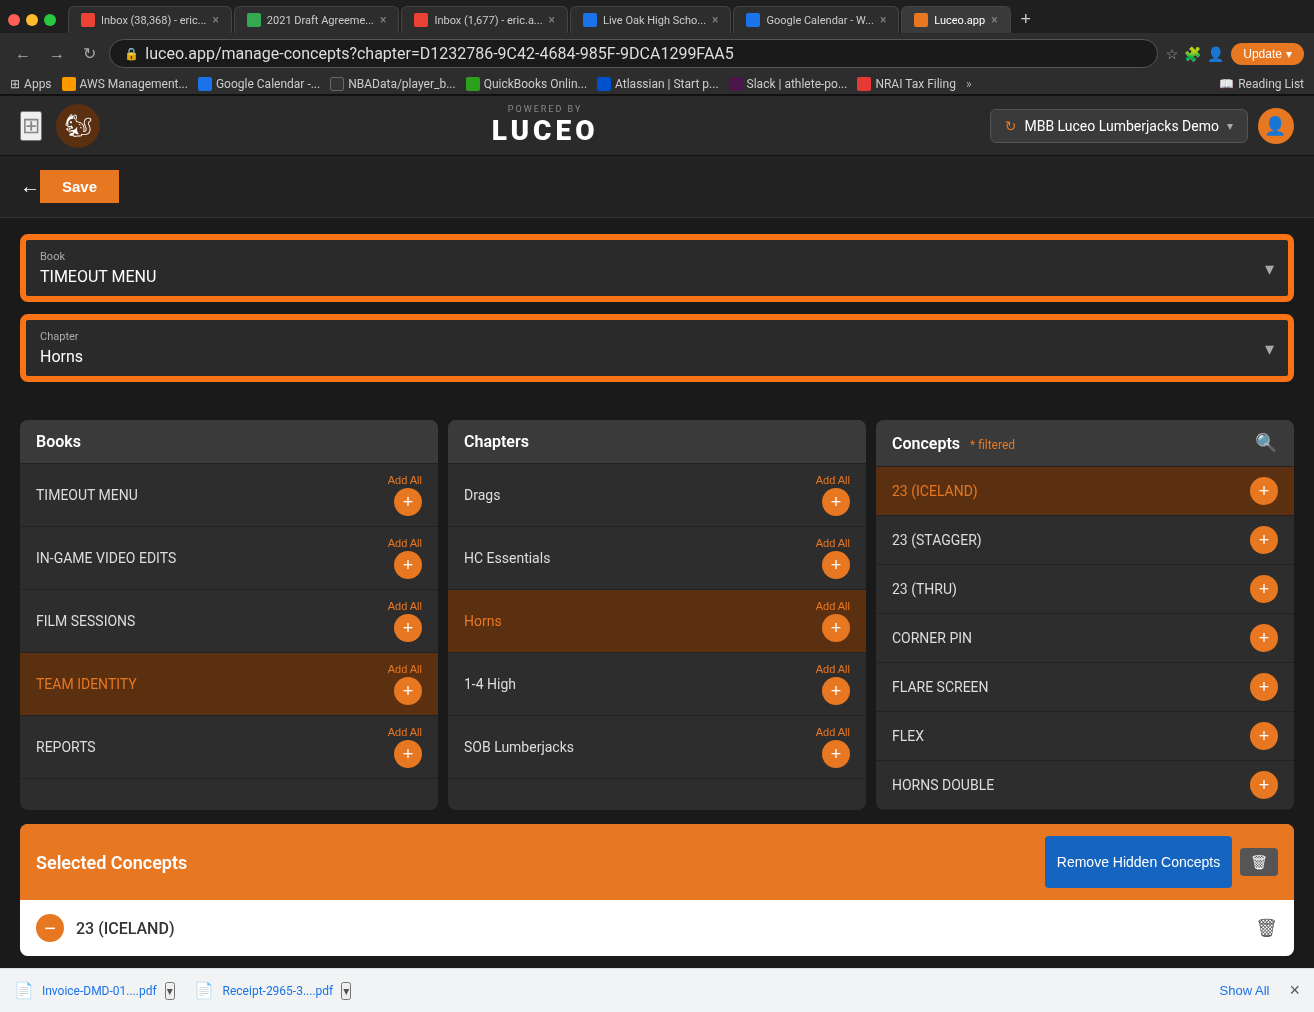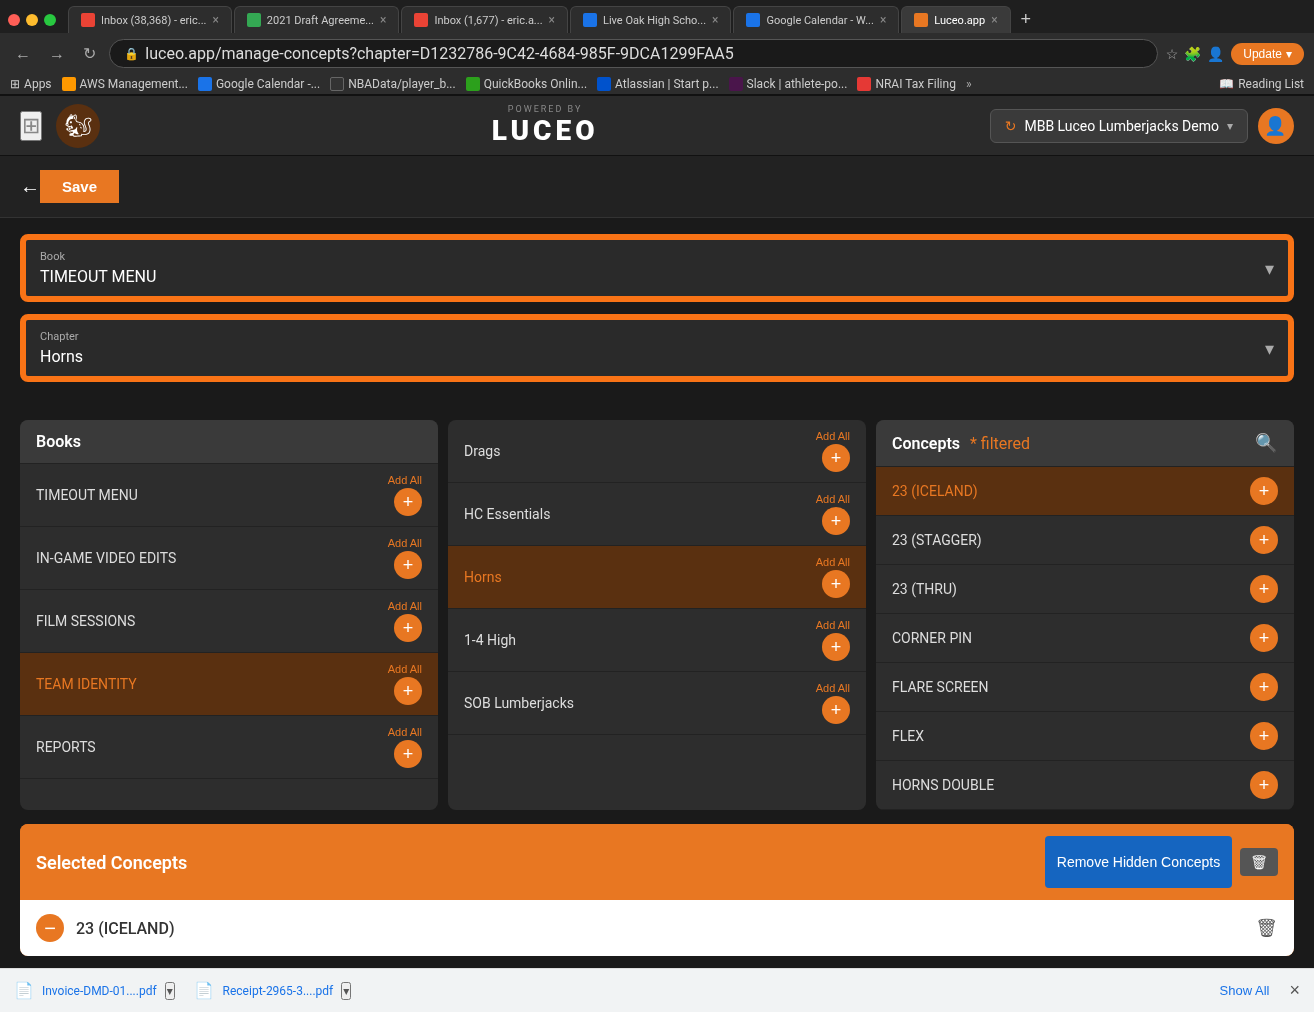--- a/index.html
+++ b/index.html
@@ -134,21 +134,21 @@
     .column-panel {
       flex: 1; background: #2d2d2d; border-radius: 8px;
       overflow: hidden;
     }
     .column-header {
       background: #3a3a3a; padding: 12px 16px;
       display: flex; align-items: center; justify-content: space-between;
       border-bottom: 1px solid #222;
     }
     .column-header-title { font-size: 16px; font-weight: 600; color: #fff; }
-    .column-header-badge { font-size: 16px; color: #e87722; margin-left: 6px; }
+    .column-header-badge { font-size: 12px; color: #e87722; margin-left: 6px; }
     .search-icon-btn { background: none; border: none; color: #aaa; font-size: 18px; cursor: pointer; }
 
     .column-list { overflow-y: auto; }
     .list-item {
       display: flex; align-items: center; justify-content: space-between;
       padding: 10px 16px; border-bottom: 1px solid #222;
       cursor: pointer;
     }
     .list-item.active { background: #5a3010; }
     .list-item-label { font-size: 14px; color: #ddd; }
@@ -410,20 +410,23 @@
           <span class="list-item-label">REPORTS</span>
           <div class="list-item-actions">
             <button class="add-all-btn">Add All</button>
             <button class="add-circle-btn">+</button>
           </div>
         </div>
       </div>
     </div>
 
     <div class="column-panel">
+      <div class="column-header">
+        <span class="column-header-title">Chapters</span>
+      </div>
       <div class="column-list">
         <div class="list-item">
           <span class="list-item-label">Drags</span>
           <div class="list-item-actions">
             <button class="add-all-btn">Add All</button>
             <button class="add-circle-btn">+</button>
           </div>
         </div>
         <div class="list-item">
           <span class="list-item-label">HC Essentials</span>

